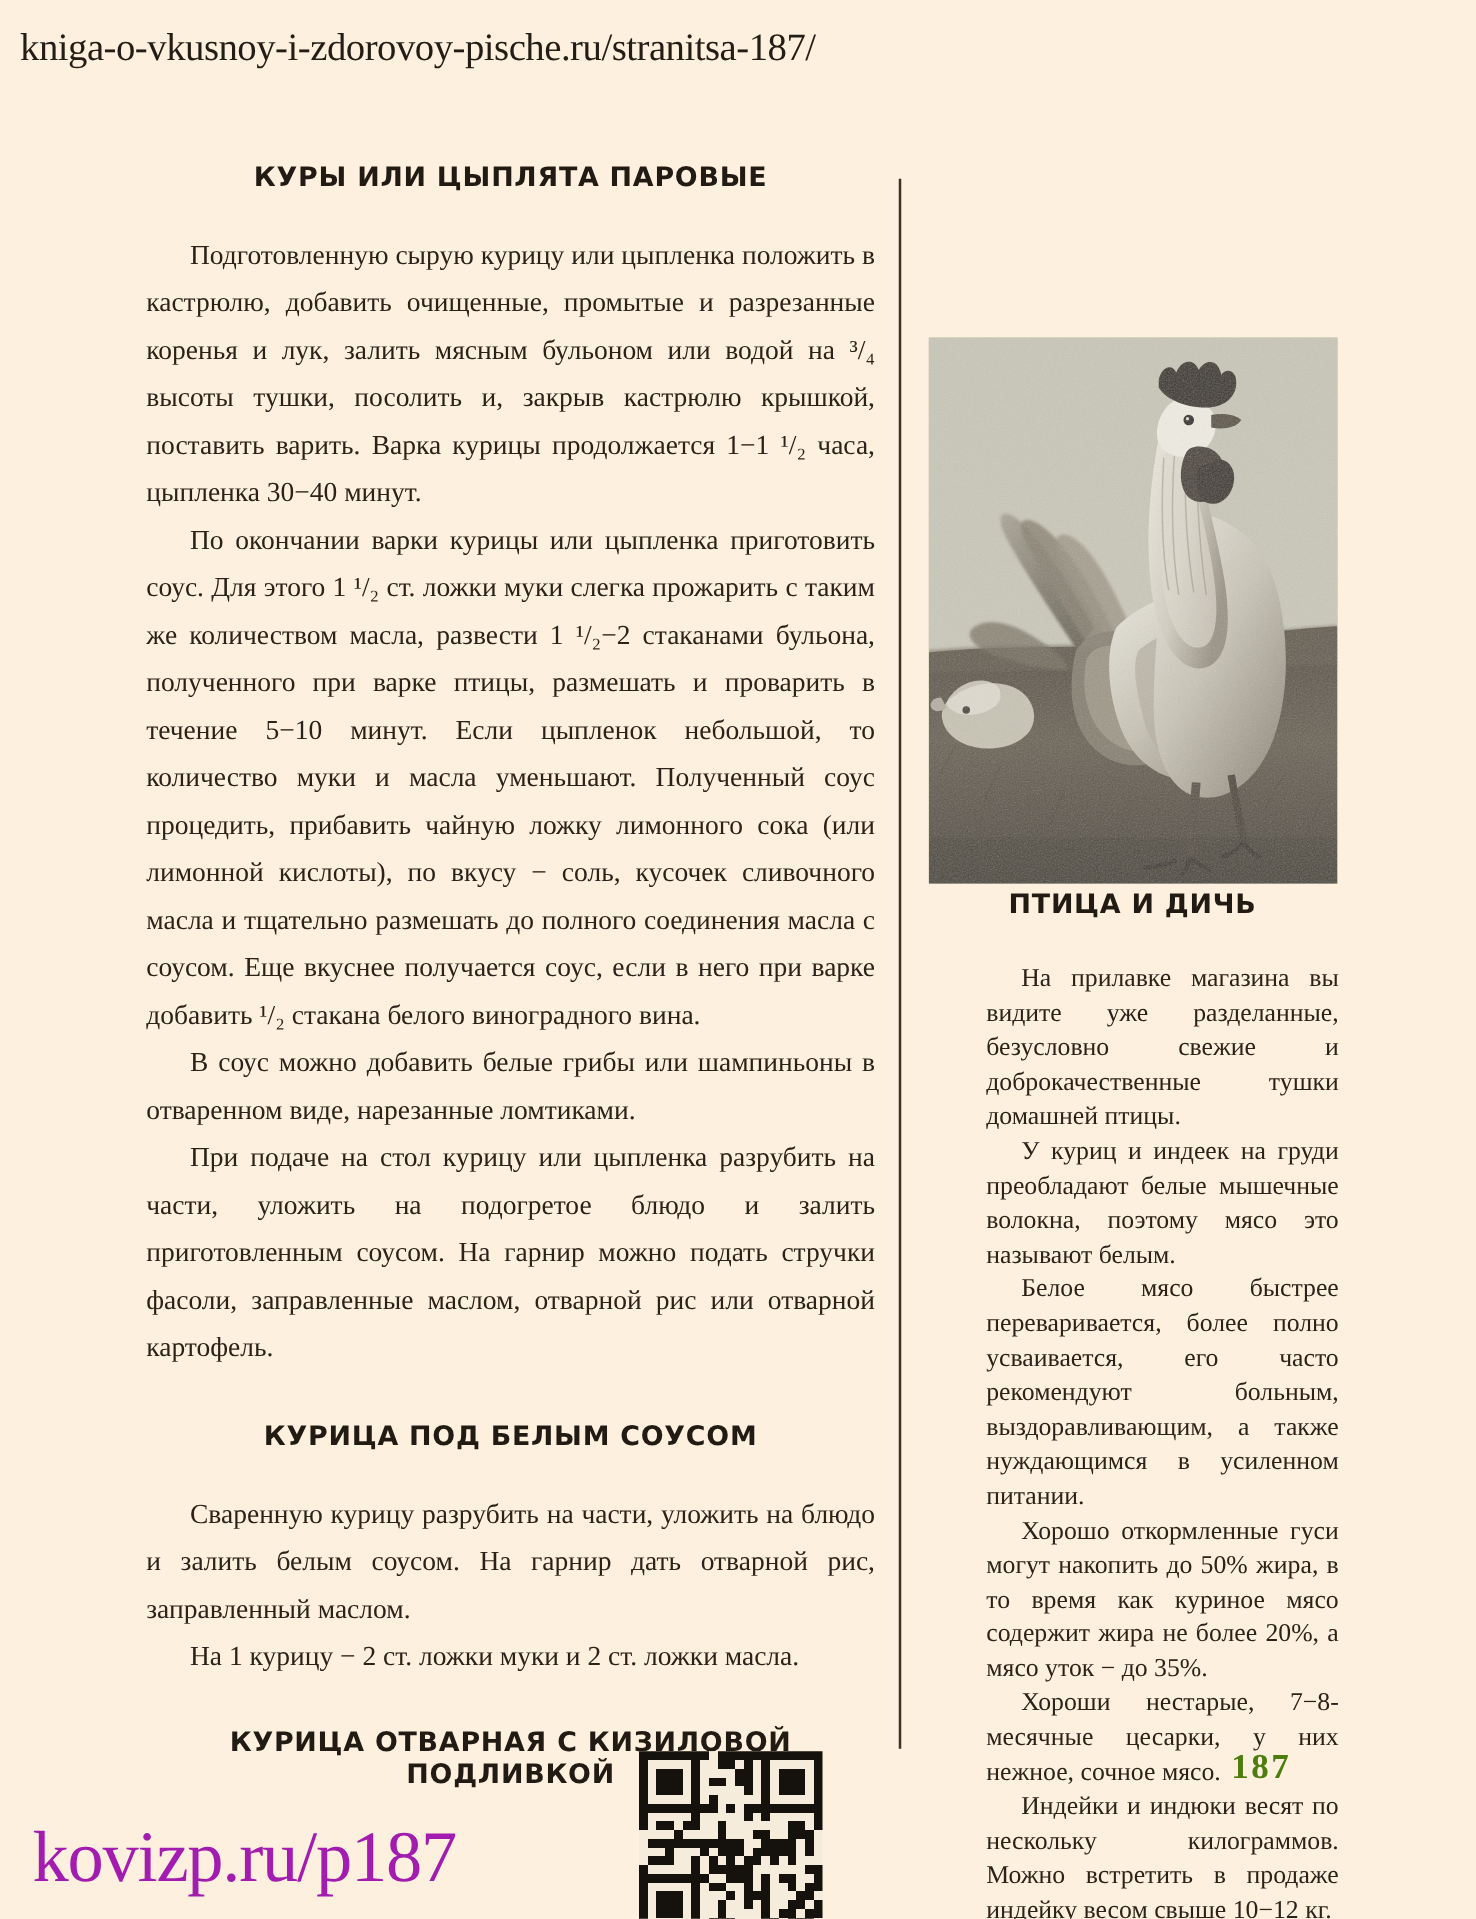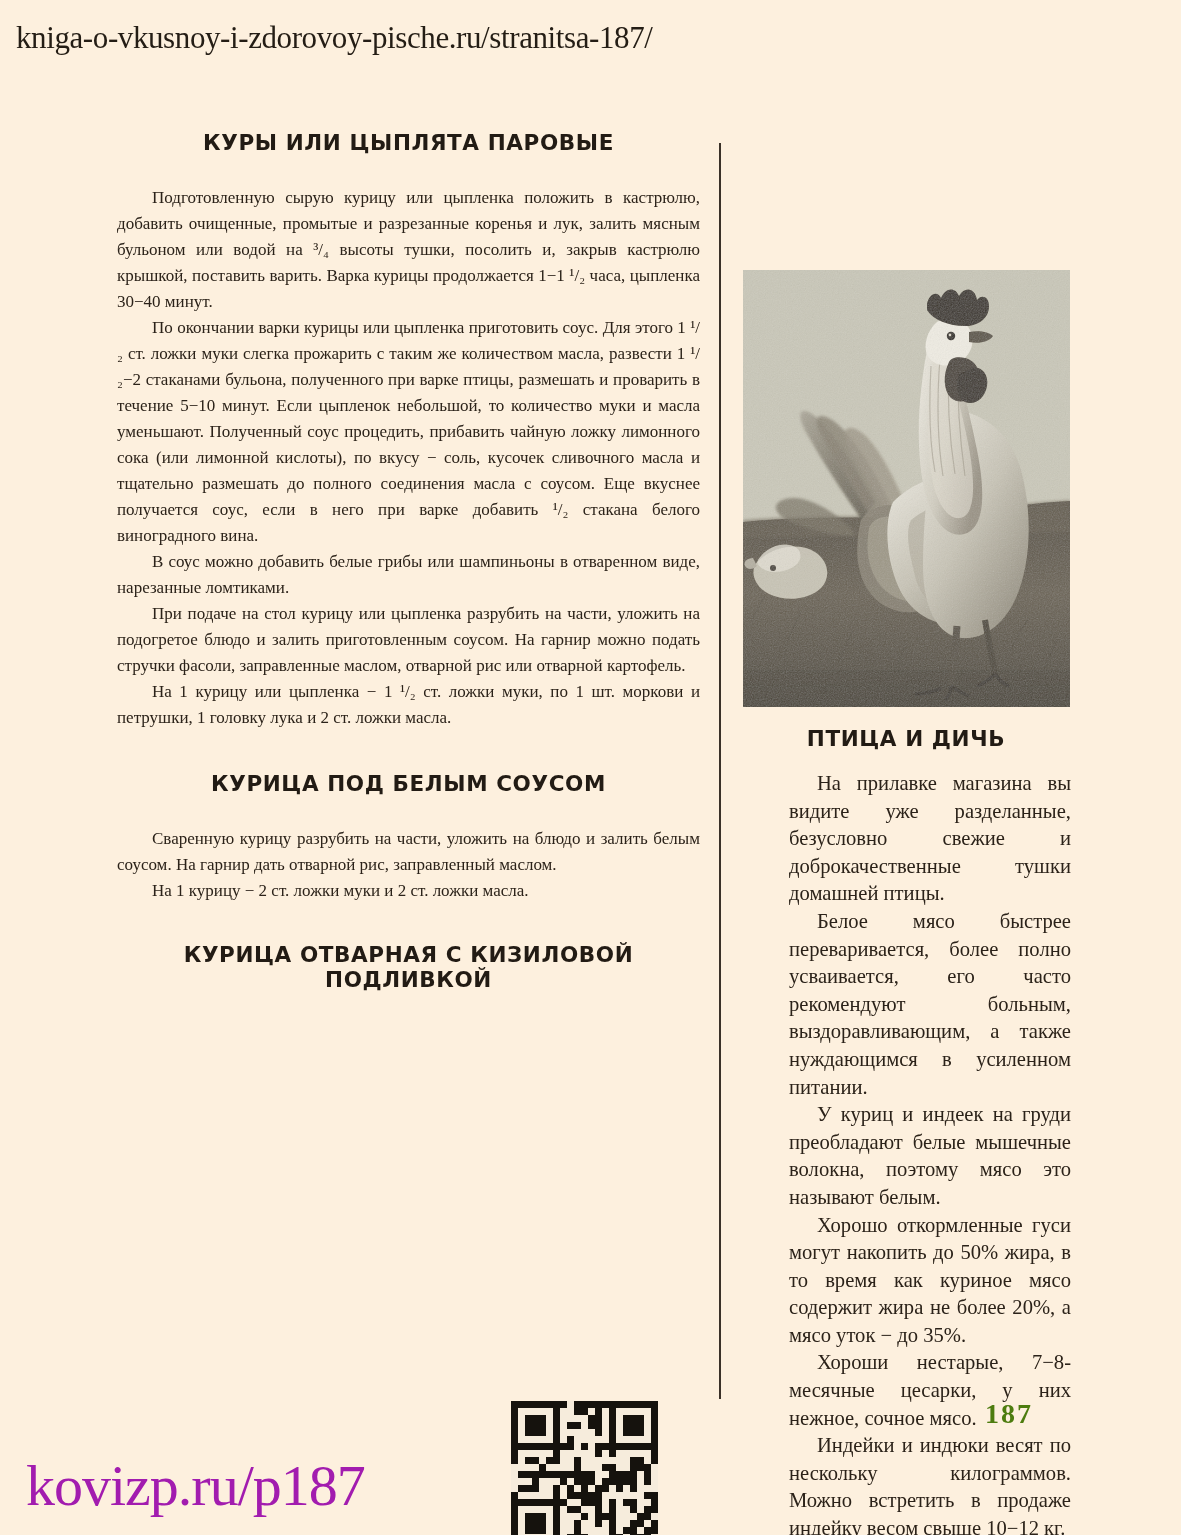--- a/index.html
+++ b/index.html
@@ -62,22 +62,22 @@
     font-weight: bold;
     font-size: 21.5px;
     letter-spacing: 0.6px;
     color: #221b14;
     margin: 0;
     padding: 0;
   }
   #left-column .recipe-heading { font-size: 21.5px; }
 
   .body-par {
-    font-size: 17px;
-    line-height: 26px;
+    font-size: 22px;
+    line-height: 38px;
     text-align: justify;
     text-indent: 35px;
     margin: 0;
     color: #2b2219;
     -webkit-hyphens: none;
     hyphens: none;
     word-spacing: 0px;
   }
   .body-par.last-line-left { text-align-last: left; }
 
@@ -88,21 +88,21 @@
     width: 327px;
     height: 437px;
     overflow: hidden;
     background: #b9b7a7;
   }
   #rooster-photo svg { display: block; }
 
   #section-heading-wrap {
     position: absolute;
     left: 741px;
-    top: 596px;
+    top: 581px;
     width: 330px;
   }
 
   #right-body {
     position: absolute;
     left: 741px;
     top: 640px;
     width: 330px;
   }
   #right-body .body-par {
@@ -153,21 +153,20 @@
 
   <div id="left-column">
 
     <div>
       <h2 class="recipe-heading">КУРЫ ИЛИ ЦЫПЛЯТА ПАРОВЫЕ</h2>
       <div style="height:30px"></div>
       <p class="body-par">Подготовленную сырую курицу или цыпленка положить в кастрюлю, добавить очищенные, промытые и разрезанные коренья и лук, залить мясным бульоном или водой на ³/₄ высоты тушки, посолить и, закрыв кастрюлю крышкой, поставить варить. Варка курицы продолжается 1−1 ¹/₂ часа, цыпленка 30−40 минут.</p>
       <p class="body-par">По окончании варки курицы или цыпленка приготовить соус. Для этого 1 ¹/₂ ст. ложки муки слегка прожарить с таким же количеством масла, развести 1 ¹/₂−2 стаканами бульона, полученного при варке птицы, размешать и проварить в течение 5−10 минут. Если цыпленок небольшой, то количество муки и масла уменьшают. Полученный соус процедить, прибавить чайную ложку лимонного сока (или лимонной кислоты), по вкусу − соль, кусочек сливочного масла и тщательно размешать до полного соединения масла с соусом. Еще вкуснее получается соус, если в него при варке добавить ¹/₂ стакана белого виноградного вина.</p>
       <p class="body-par">В соус можно добавить белые грибы или шампиньоны в отваренном виде, нарезанные ломтиками.</p>
       <p class="body-par">При подаче на стол курицу или цыпленка разрубить на части, уложить на подогретое блюдо и залить приготовленным соусом. На гарнир можно подать стручки фасоли, заправленные маслом, отварной рис или отварной картофель.</p>
-      <p class="body-par last-line-left">На 1 курицу или цыпленка − 1 ¹/₂ ст. ложки муки, по 1 шт. моркови и петрушки, 1 головку лука и 2 ст. ложки масла.</p>
     </div>
 
     <div style="height:40px"></div>
 
     <div>
       <h2 class="recipe-heading">КУРИЦА ПОД БЕЛЫМ СОУСОМ</h2>
       <div style="height:30px"></div>
       <p class="body-par">Сваренную курицу разрубить на части, уложить на блюдо и залить белым соусом. На гарнир дать отварной рис, заправленный маслом.</p>
       <p class="body-par last-line-left">На 1 курицу − 2 ст. ложки муки и 2 ст. ложки масла.</p>
     </div>
@@ -292,22 +291,22 @@
       </g>
     </svg>
   </div>
 
   <div id="section-heading-wrap">
     <h2 class="recipe-heading">ПТИЦА И ДИЧЬ</h2>
   </div>
 
   <div id="right-body">
     <p class="body-par">На прилавке магазина вы видите уже разделанные, безусловно свежие и доброкачественные тушки домашней птицы.</p>
+    <p class="body-par">У куриц и индеек на груди преобладают белые мышечные волокна, поэтому мясо это называют белым.</p>
     <p class="body-par">Белое мясо быстрее переваривается, более полно усваивается, его часто рекомендуют больным, выздоравливающим, а также нуждающимся в усиленном питании.</p>
-    <p class="body-par">У куриц и индеек на груди преобладают белые мышечные волокна, поэтому мясо это называют белым.</p>
     <p class="body-par">Хорошо откормленные гуси могут накопить до 50% жира, в то время как куриное мясо содержит жира не более 20%, а мясо уток − до 35%.</p>
     <p class="body-par">Хороши нестарые, 7−8-месячные цесарки, у них нежное, сочное мясо.</p>
     <p class="body-par">Индейки и индюки весят по нескольку килограммов. Можно встретить в продаже индейку весом свыше 10−12 кг.</p>
     <p class="body-par">Утки хороши до 8−10-недельного возраста и не очень большие, килограмма на два.</p>
     <p class="body-par">Лучше других − хорошо откормленные молодые куры (молодки) на 1−1 ¹/₂ кг.</p>
 
   </div>
 
 </div>
 

